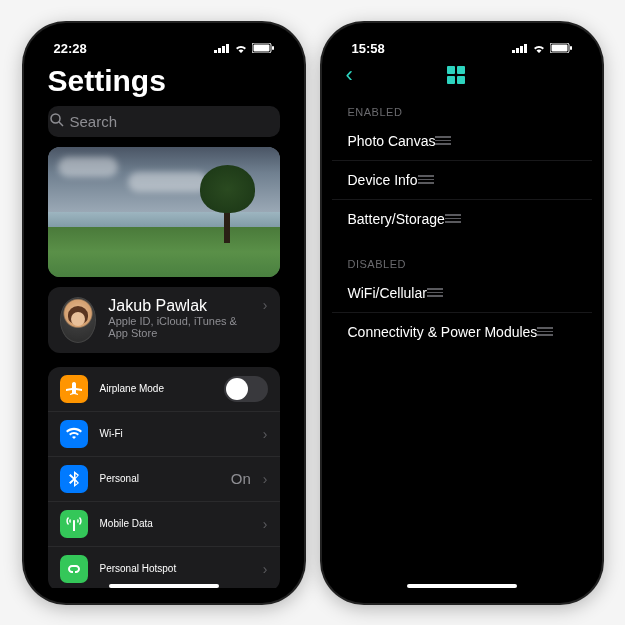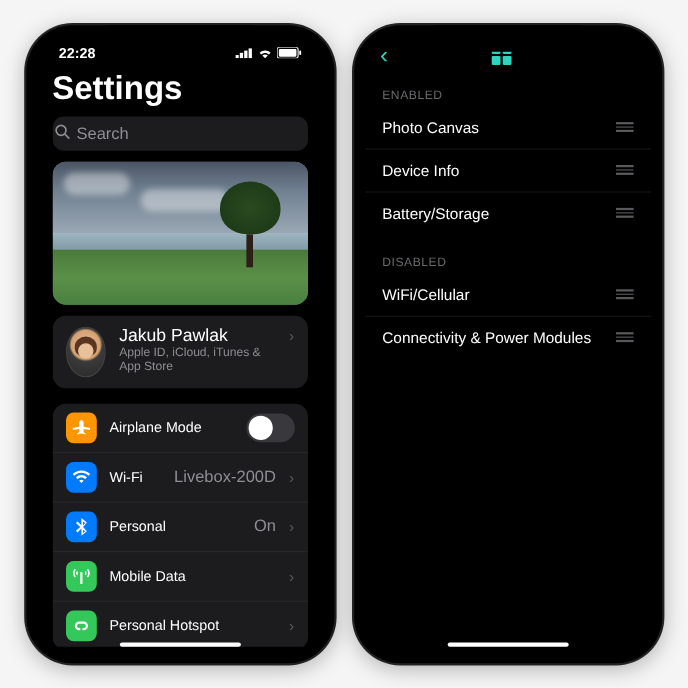--- a/index.html
+++ b/index.html
@@ -30,33 +30,33 @@
   .avatar::before { content:''; position:absolute; top:8px; left:50%; transform:translateX(-50%); width:20px; height:18px; background:#5a3520; border-radius:50% 50% 40% 40%; }
   .avatar::after { content:''; position:absolute; top:14px; left:50%; transform:translateX(-50%); width:14px; height:14px; background:#e8c09a; border-radius:50%; }
   .profile-text .name { color:#fff; font-size:16px; font-weight:400; }
   .profile-text .sub { color:#8e8e93; font-size:11px; }
   .chev { margin-left:auto; color:#5a5a5e; font-size:14px; }
   .group { background:#1c1c1e; border-radius:12px; margin-bottom:14px; overflow:hidden; }
   .row { display:flex; align-items:center; padding:8px 12px; gap:12px; border-bottom:.5px solid #2a2a2c; }
   .row:last-child { border-bottom:none; }
   .icon-box { width:28px; height:28px; border-radius:7px; display:flex; align-items:center; justify-content:center; flex-shrink:0; }
   .icon-box svg { fill:#fff; width:16px; height:16px; }
-  .row-label { color:#fff; font-size:13px; flex:1; }
+  .row-label { color:#fff; font-size:10px; flex:1; }
   .row-value { color:#8e8e93; font-size:15px; }
   .toggle { width:44px; height:26px; background:#39393d; border-radius:13px; position:relative; }
   .toggle::after { content:''; position:absolute; left:2px; top:2px; width:22px; height:22px; background:#fff; border-radius:50%; }
   .home-ind { position:absolute; bottom:5px; left:50%; transform:translateX(-50%); width:110px; height:4px; background:#fff; border-radius:3px; }
   
   .nav2 { display:flex; align-items:center; justify-content:space-between; padding:4px 14px 10px; }
   .back-chev { color:#2dd4bf; font-size:22px; font-weight:300; }
   .grid-icon { width:18px; height:18px; display:grid; grid-template-columns:1fr 1fr; grid-template-rows:1fr 1fr; gap:2px; }
   .grid-icon span { background:#2dd4bf; border-radius:1px; }
   .section-h { color:#6a6a6e; font-size:11px; letter-spacing:.5px; padding:8px 16px 4px; }
   .list2 { }
-  .row2 { display:flex; align-items:center; justify-content:space-between; padding:11px 16px; border-bottom:.5px solid rgba(60,60,65,.4); }
+  .row2 { display:flex; align-items:center; padding:11px 16px; border-bottom:.5px solid rgba(60,60,65,.4); }
   .row2:last-child { border-bottom:none; }
   .row2-label { color:#fff; font-size:14px; }
   .drag { display:flex; flex-direction:column; gap:2px; }
   .drag span { width:16px; height:1.5px; background:#5a5a5e; }
 </style>
 </head>
 <body>
 
 <div class="phone">
   <div class="notch"></div>
@@ -123,21 +123,20 @@
           <span class="row-label">Airplane Mode</span>
           <div class="toggle"></div>
         </div>
         <div class="row">
           <div class="icon-box" style="background:#007aff">
               <svg viewBox="0 0 16 16">
                 <path d="M8 13l-2-2c1.1-1.1 2.9-1.1 4 0l-2 2zM3 8c2.8-2.8 7.2-2.8 10 0l-1.5 1.5c-1.9-1.9-5.1-1.9-7 0L3 8zM0 5c4.4-4.4 11.6-4.4 16 0l-1.5 1.5C11 3 5 3 1.5 6.5L0 5z"></path>
               </svg>
             </div>
           <span class="row-label">Wi-Fi</span>
-          <span class="row-value">Livebox-200D</span>
           <span class="chev">›</span>
         </div>
         <div class="row">
           <div class="icon-box" style="background:#007aff">
               <svg viewBox="0 0 16 16">
                 <path d="M8 0v6.5L4.5 3 3 4.5 7 8l-4 3.5L4.5 13 8 9.5V16l5-4-3.5-4L13 4 8 0zm1.5 3l2 1.5-2 2V3zm0 7.5l2 1.5-2 1.5v-3z"></path>
               </svg>
             </div>
           <span class="row-label">Personal</span>
           <span class="row-value">On</span>
@@ -164,20 +163,39 @@
       </div>
 
     </div>
     <div class="home-ind"></div>
   </div>
 </div>
 
 <div class="phone">
   <div class="notch"></div>
   <div class="screen">
+    <div class="status-bar">
+      <span>15:58</span>
+      <div class="status-right">
+        <svg width="16" height="10" viewBox="0 0 16 10">
+            <rect x="0" y="7" width="3" height="3"></rect>
+            <rect x="4" y="5" width="3" height="5"></rect>
+            <rect x="8" y="3" width="3" height="7"></rect>
+            <rect x="12" y="1" width="3" height="9"></rect>
+          </svg>
+        <svg width="14" height="10" viewBox="0 0 14 10">
+            <path d="M7 10L4.5 7.5C5.9 6.1 8.1 6.1 9.5 7.5L7 10zM2 5C4.8 2.2 9.2 2.2 12 5l-1.5 1.5C8.6 4.6 5.4 4.6 3.5 6.5L2 5z"></path>
+          </svg>
+        <svg width="22" height="10" viewBox="0 0 22 10">
+            <rect x="0" y="0" width="19" height="10" rx="2" fill="none" stroke="#fff" stroke-width="1"></rect>
+            <rect x="1.5" y="1.5" width="16" height="7" rx="1"></rect>
+            <rect x="20" y="3" width="2" height="4" rx="1"></rect>
+          </svg>
+      </div>
+    </div>
     <div class="nav2">
       <span class="back-chev">‹</span>
       <div class="grid-icon">
           <span></span>
           <span></span>
           <span></span>
           <span></span>
         </div>
       <span style="width:18px"></span>
     </div>

